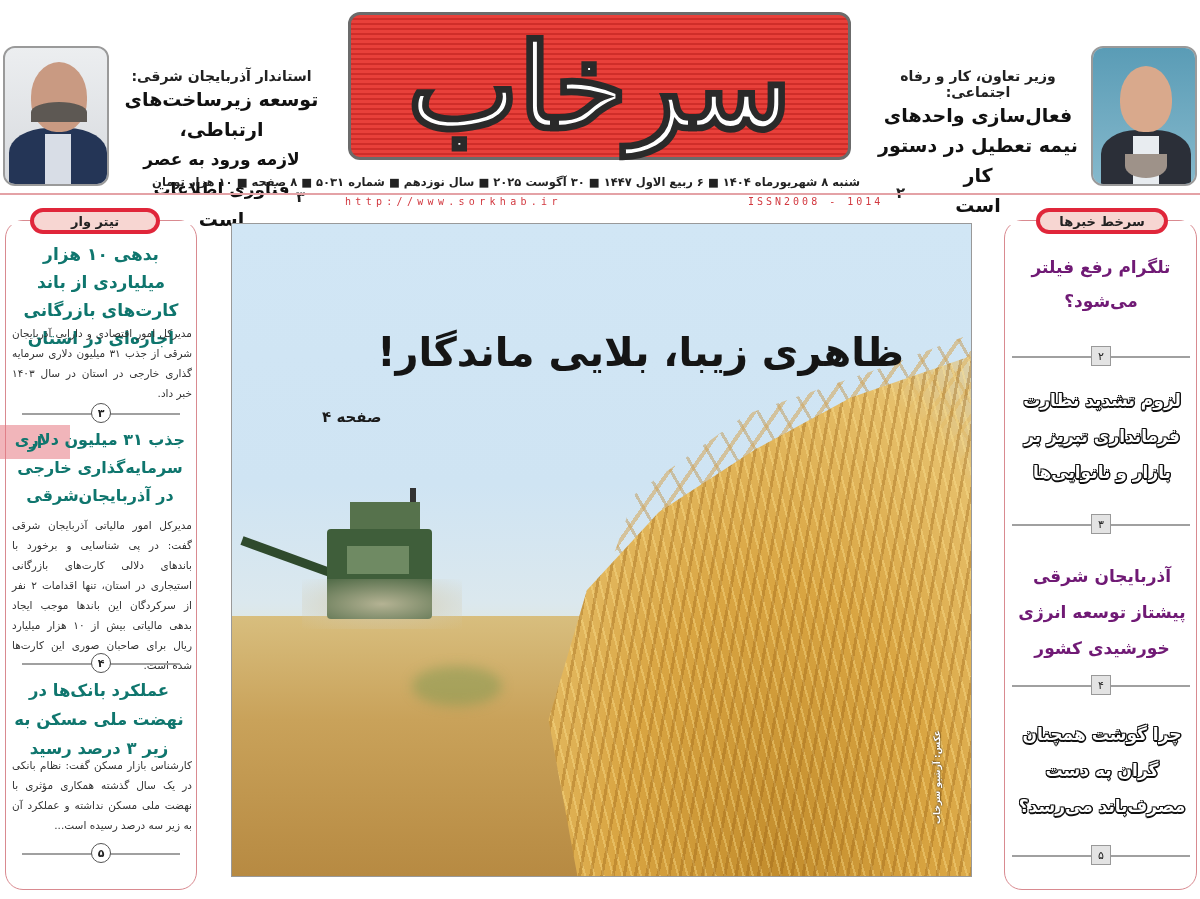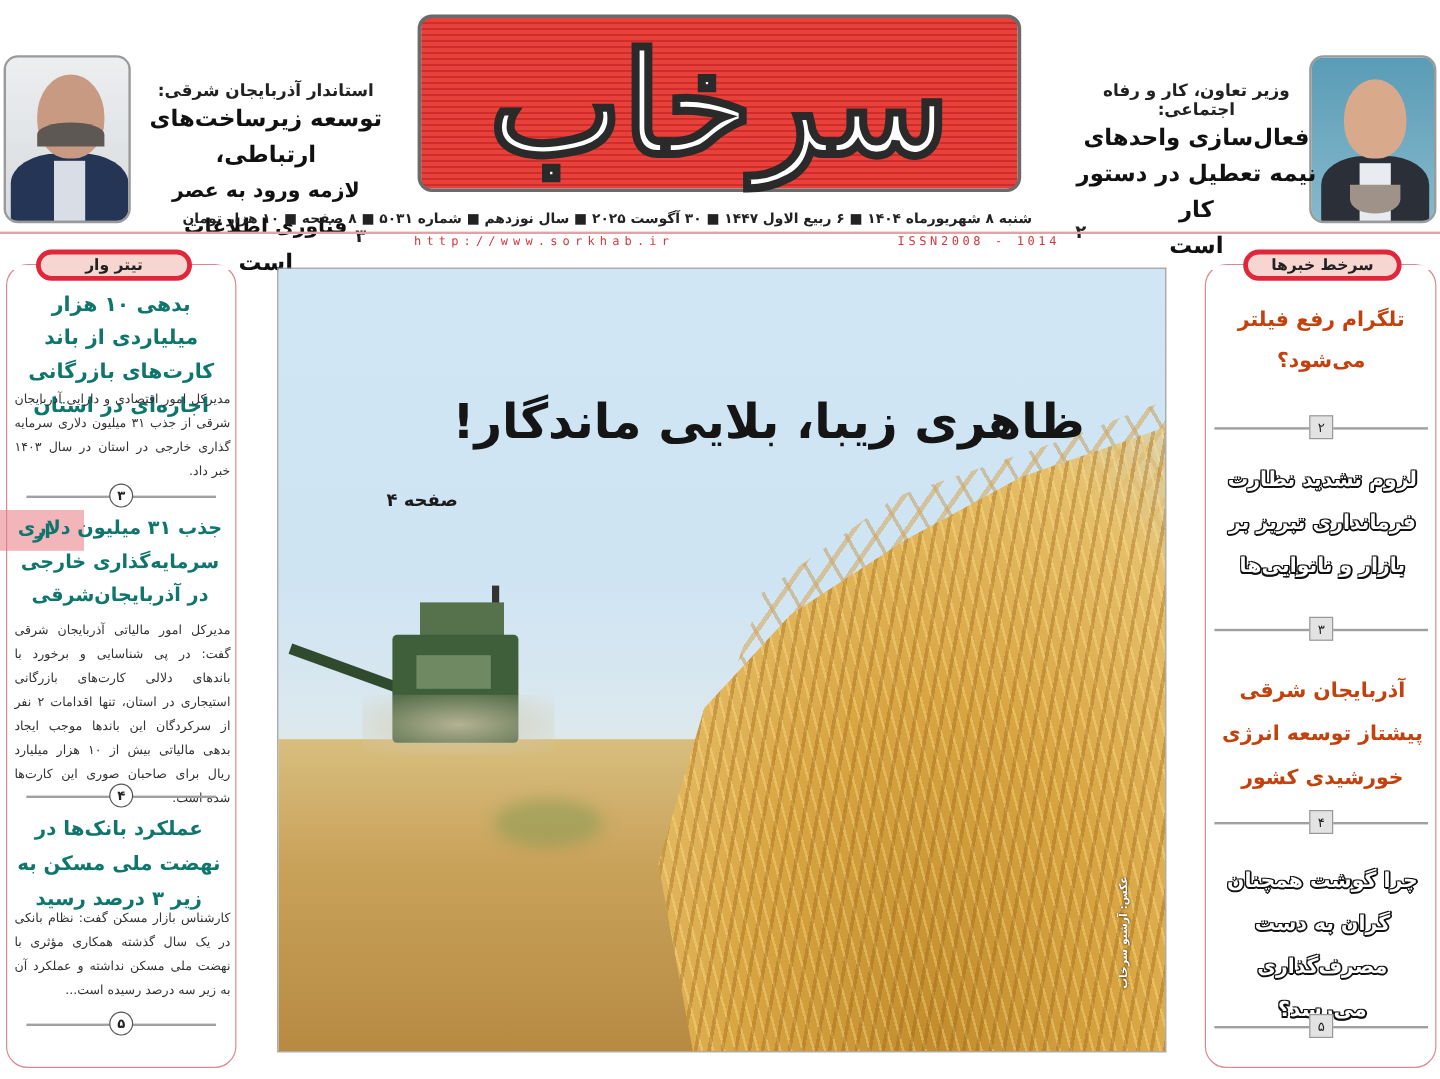--- a/index.html
+++ b/index.html
@@ -59,21 +59,21 @@
   .div-line { position: absolute; height: 1.5px; background: #a0a0a0; }
   .circle-num {
     position: absolute; width: 20px; height: 20px; border-radius: 50%; border: 1.5px solid #555;
     background: #fff; display: flex; align-items: center; justify-content: center;
     font-size: 11px; font-weight: bold; color: #222;
   }
   .sq-num {
     position: absolute; width: 20px; height: 20px; border: 1px solid #999; background: #e3e3e3;
     display: flex; align-items: center; justify-content: center; font-size: 11px; color: #222;
   }
-  .r-title { position: absolute; text-align: center; direction: rtl; font-size: 17px; font-weight: bold; line-height: 36px; color: #c2410c; }
+  .r-title { position: absolute; text-align: center; direction: rtl; font-size: 17px; font-weight: bold; line-height: 36px; color: #701a75; }
   .r-title.outline { color: #ffffff; text-shadow: -1px -1px 0 #111, 1px -1px 0 #111, -1px 1px 0 #111, 1px 1px 0 #111, 0 1.5px 0 #111, 1.5px 0 0 #111; }
 
   .watermark {
     position: absolute; left: 0; top: 425px; width: 70px; height: 34px; background: rgba(230,120,130,0.55);
     color: #0f766e; font-size: 16px; font-weight: bold; direction: rtl; display: flex; align-items: center; justify-content: center;
   }
 
   
   .feature {
     position: absolute; left: 231px; top: 223px; width: 741px; height: 654px; border: 1.5px solid #999;
@@ -119,21 +119,21 @@
 <body>
 
 <div class="abs photo-frame" style="left:1091px; top:2px; width:106px; height:140px;">
   <div class="bg" style="background: linear-gradient(to bottom, #5a9cb6, #86b9cc);"></div>
   <div class="person-body" style="left:8px; top:82px; width:90px; height:60px; background:#2b2f38;"></div>
   <div class="person-shirt" style="left:40px; top:88px; width:26px; height:52px; background:#e8ecf0;"></div>
   <div class="person-head" style="left:27px; top:18px; width:52px; height:66px; background:#d9a98c;"></div>
   <div class="abs" style="left:32px; top:62px; width:42px; height:24px; border-radius:0 0 50% 50%; background:#9e9289;"></div>
 </div>
 
-<div class="abs side-head" style="left:891px; top:24px; width:212px;">
+<div class="abs side-head" style="left:872px; top:24px; width:212px;">
   <div class="side-kicker">وزیر تعاون، کار و رفاه اجتماعی:</div>
   <div class="side-title">فعال‌سازی واحدهای</div>
   <div class="side-title">نیمه تعطیل در دستور کار</div>
   <div class="side-title">است</div>
 </div>
 <div class="abs page-num" style="left:896px; top:140px;">۲</div>
 
 <div class="abs photo-frame" style="left:3px; top:2px; width:106px; height:140px;">
   <div class="bg" style="background: linear-gradient(to bottom, #eceef0, #d7dade);"></div>
   <div class="person-body" style="left:4px; top:80px; width:98px; height:62px; background:#243556;"></div>
@@ -189,21 +189,21 @@
 <div class="sq-num" style="left:1091px; top:346px;">۲</div>
 
 <div class="r-title outline" style="left:1012px; top:382px; width:180px;">لزوم تشدید نظارت فرمانداری تبریز بر بازار و نانوایی‌ها</div>
 <div class="div-line" style="left:1012px; top:524px; width:178px;"></div>
 <div class="sq-num" style="left:1091px; top:514px;">۳</div>
 
 <div class="r-title" style="left:1016px; top:558px; width:172px;">آذربایجان شرقی پیشتاز توسعه انرژی خورشیدی کشور</div>
 <div class="div-line" style="left:1012px; top:685px; width:178px;"></div>
 <div class="sq-num" style="left:1091px; top:675px;">۴</div>
 
-<div class="r-title outline" style="left:1012px; top:716px; width:180px;">چرا گوشت همچنان گران به دست مصرف‌گذاری می‌رسد؟</div>
+<div class="r-title outline" style="left:1012px; top:716px; width:180px;">چرا گوشت همچنان گران به دست مصرف‌باند می‌رسد؟</div>
 <div class="div-line" style="left:1012px; top:855px; width:178px;"></div>
 <div class="sq-num" style="left:1091px; top:845px;">۵</div>
 
 <div class="feature">
   <div class="field"></div>
   <div class="green-strip"></div>
   <div class="harvester">
     <div class="arm"></div>
     <div class="chimney"></div>
     <div class="cab"></div>

